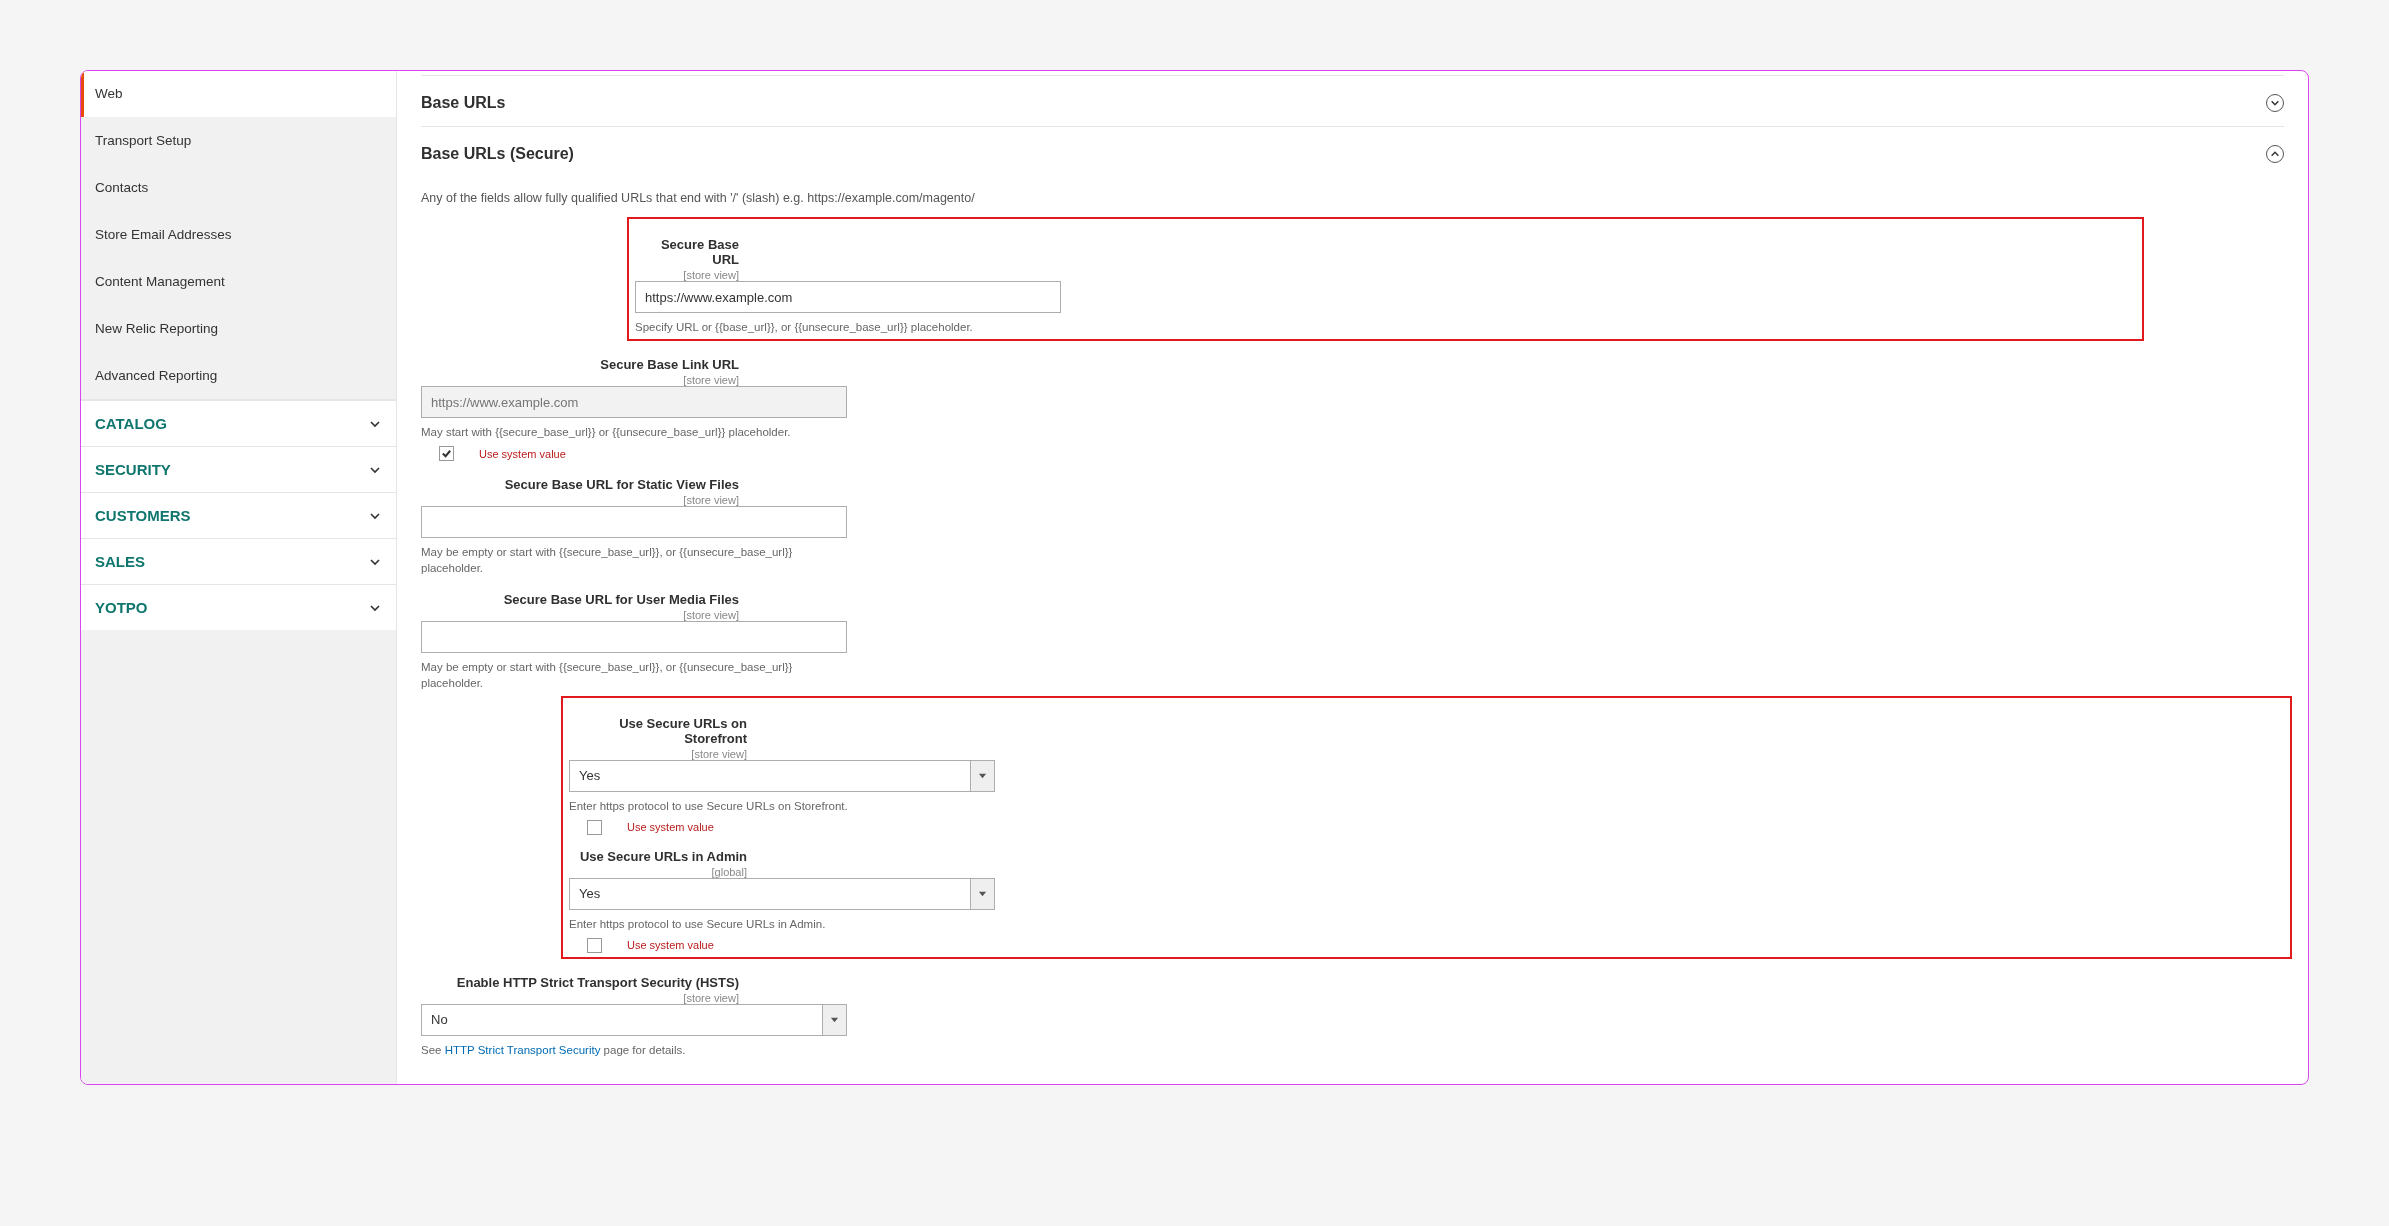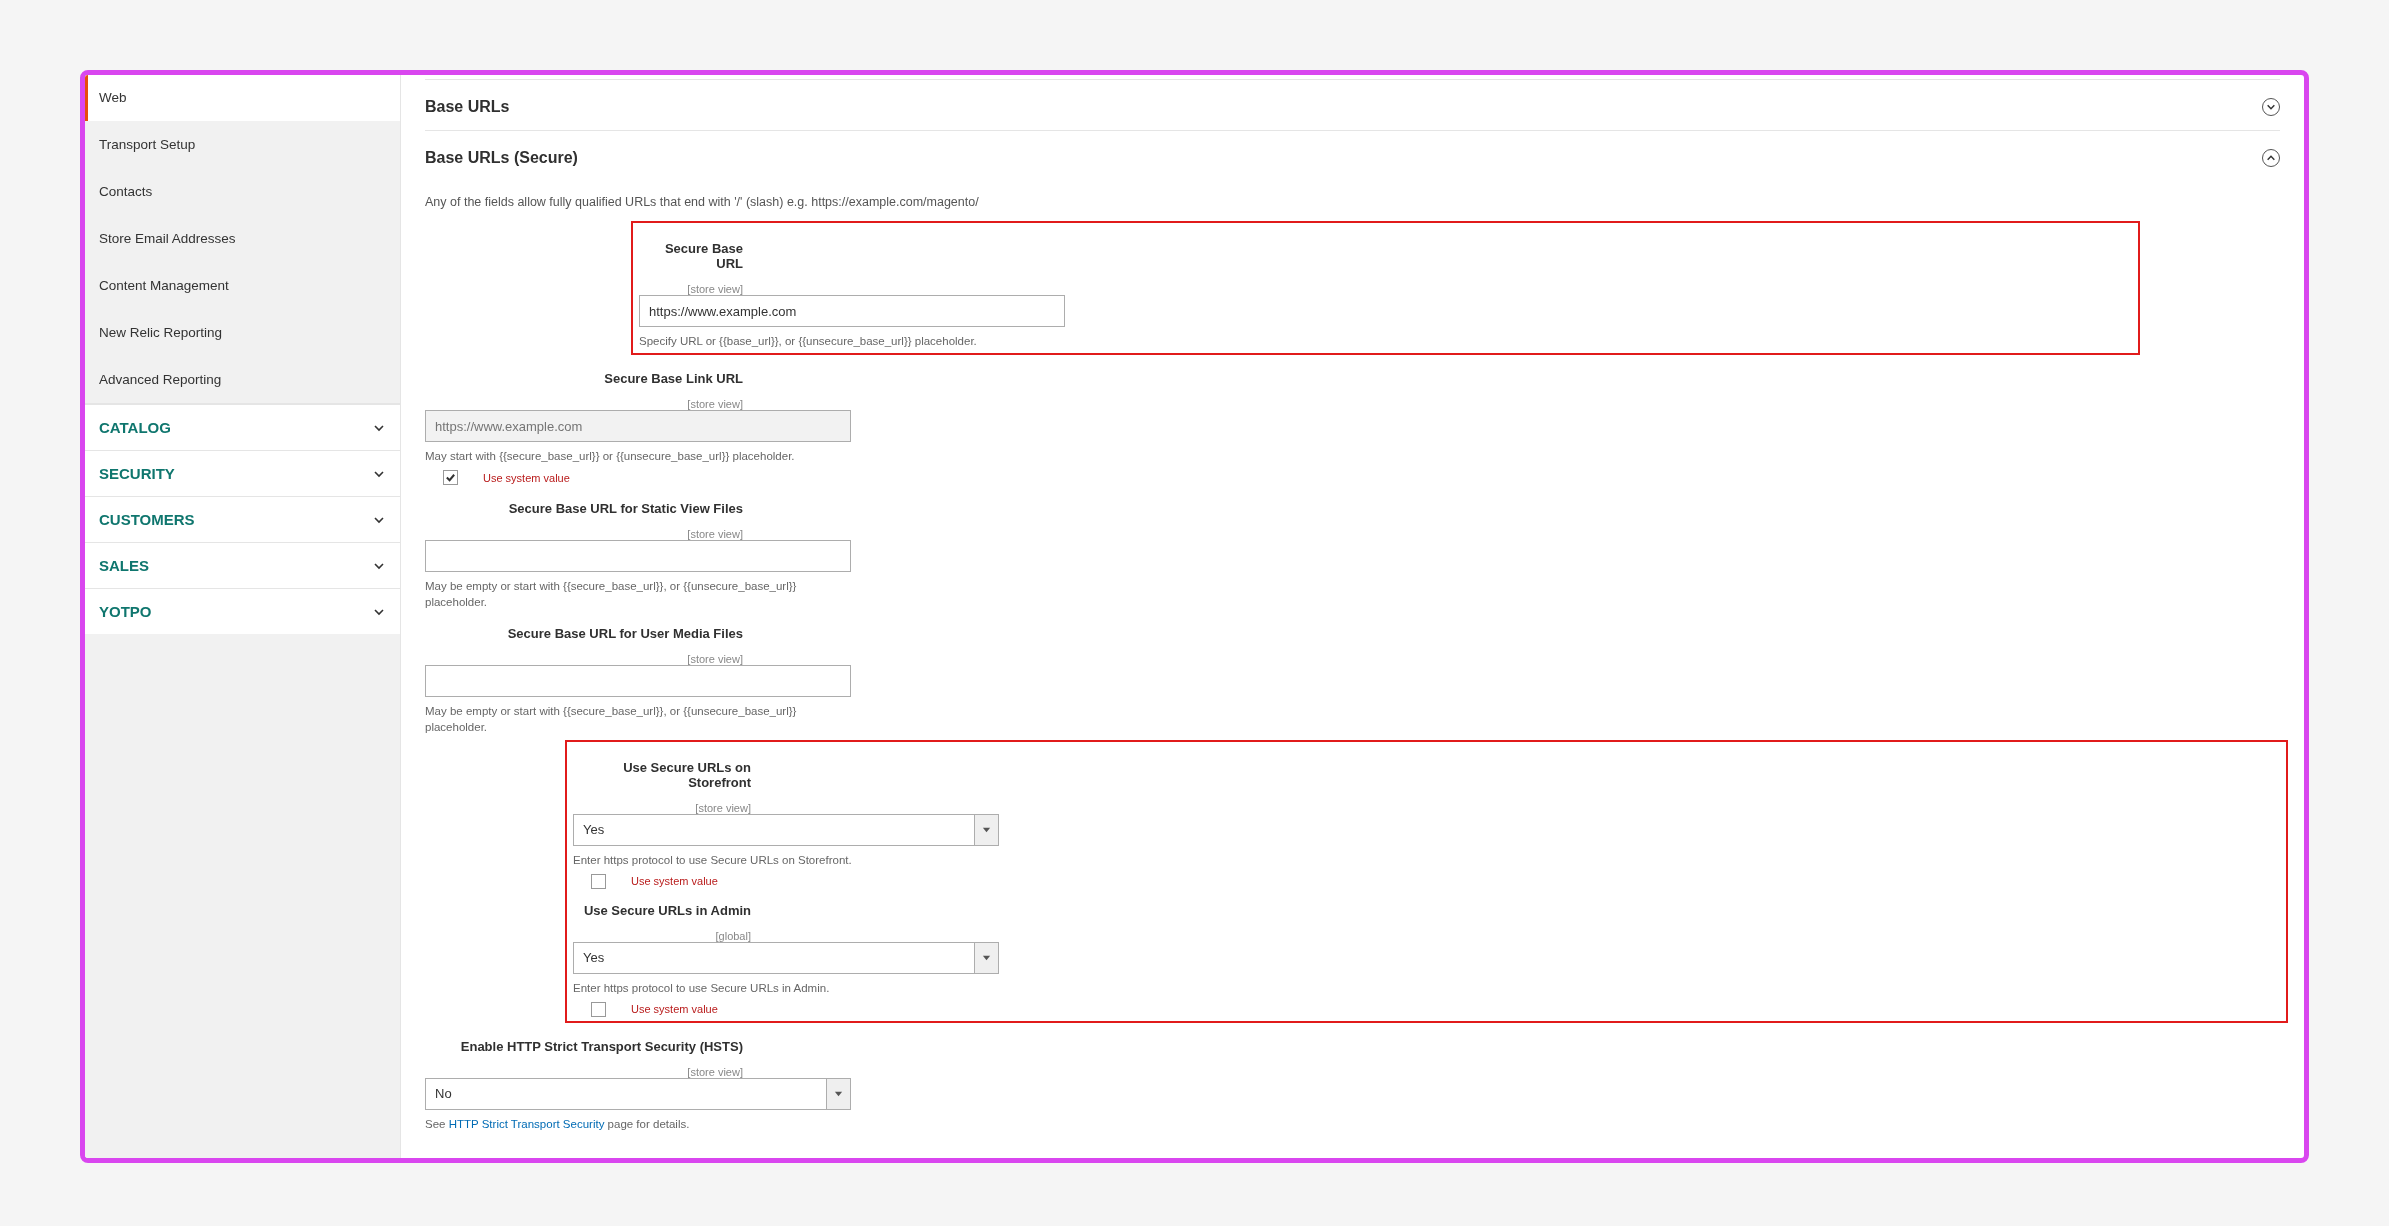--- a/index.html
+++ b/index.html
@@ -5,21 +5,21 @@
   * { box-sizing: border-box; margin: 0; padding: 0; }
   body {
     background: #f5f5f5;
     font-family: -apple-system, BlinkMacSystemFont, "Segoe UI", Helvetica, Arial, sans-serif;
     font-size: 13px;
     color: #333;
     padding: 70px 80px;
   }
   .panel {
     background: #fff;
-    border: 5px solid #d946ef;
+    border: 1px solid #d946ef;
     border-radius: 8px;
     overflow: hidden;
     display: flex;
     min-height: 640px;
   }
   
   .sidebar {
     width: 316px;
     background: #f1f1f1;
     border-right: 1px solid #e5e5e5;
@@ -113,21 +113,21 @@
   .label-main {
     font-size: 13px;
     font-weight: 600;
     color: #303030;
     display:block;
   }
   .label-scope {
     font-size: 11px;
     color: #888;
     display:block;
-    margin-top: 12px;
+    margin-top: 2px;
   }
   .input-col {
     width: 426px;
   }
   .text-input, .select-input {
     width: 100%;
     height: 32px;
     border: 1px solid #adadad;
     padding: 0 9px;
     font-size: 13px;

